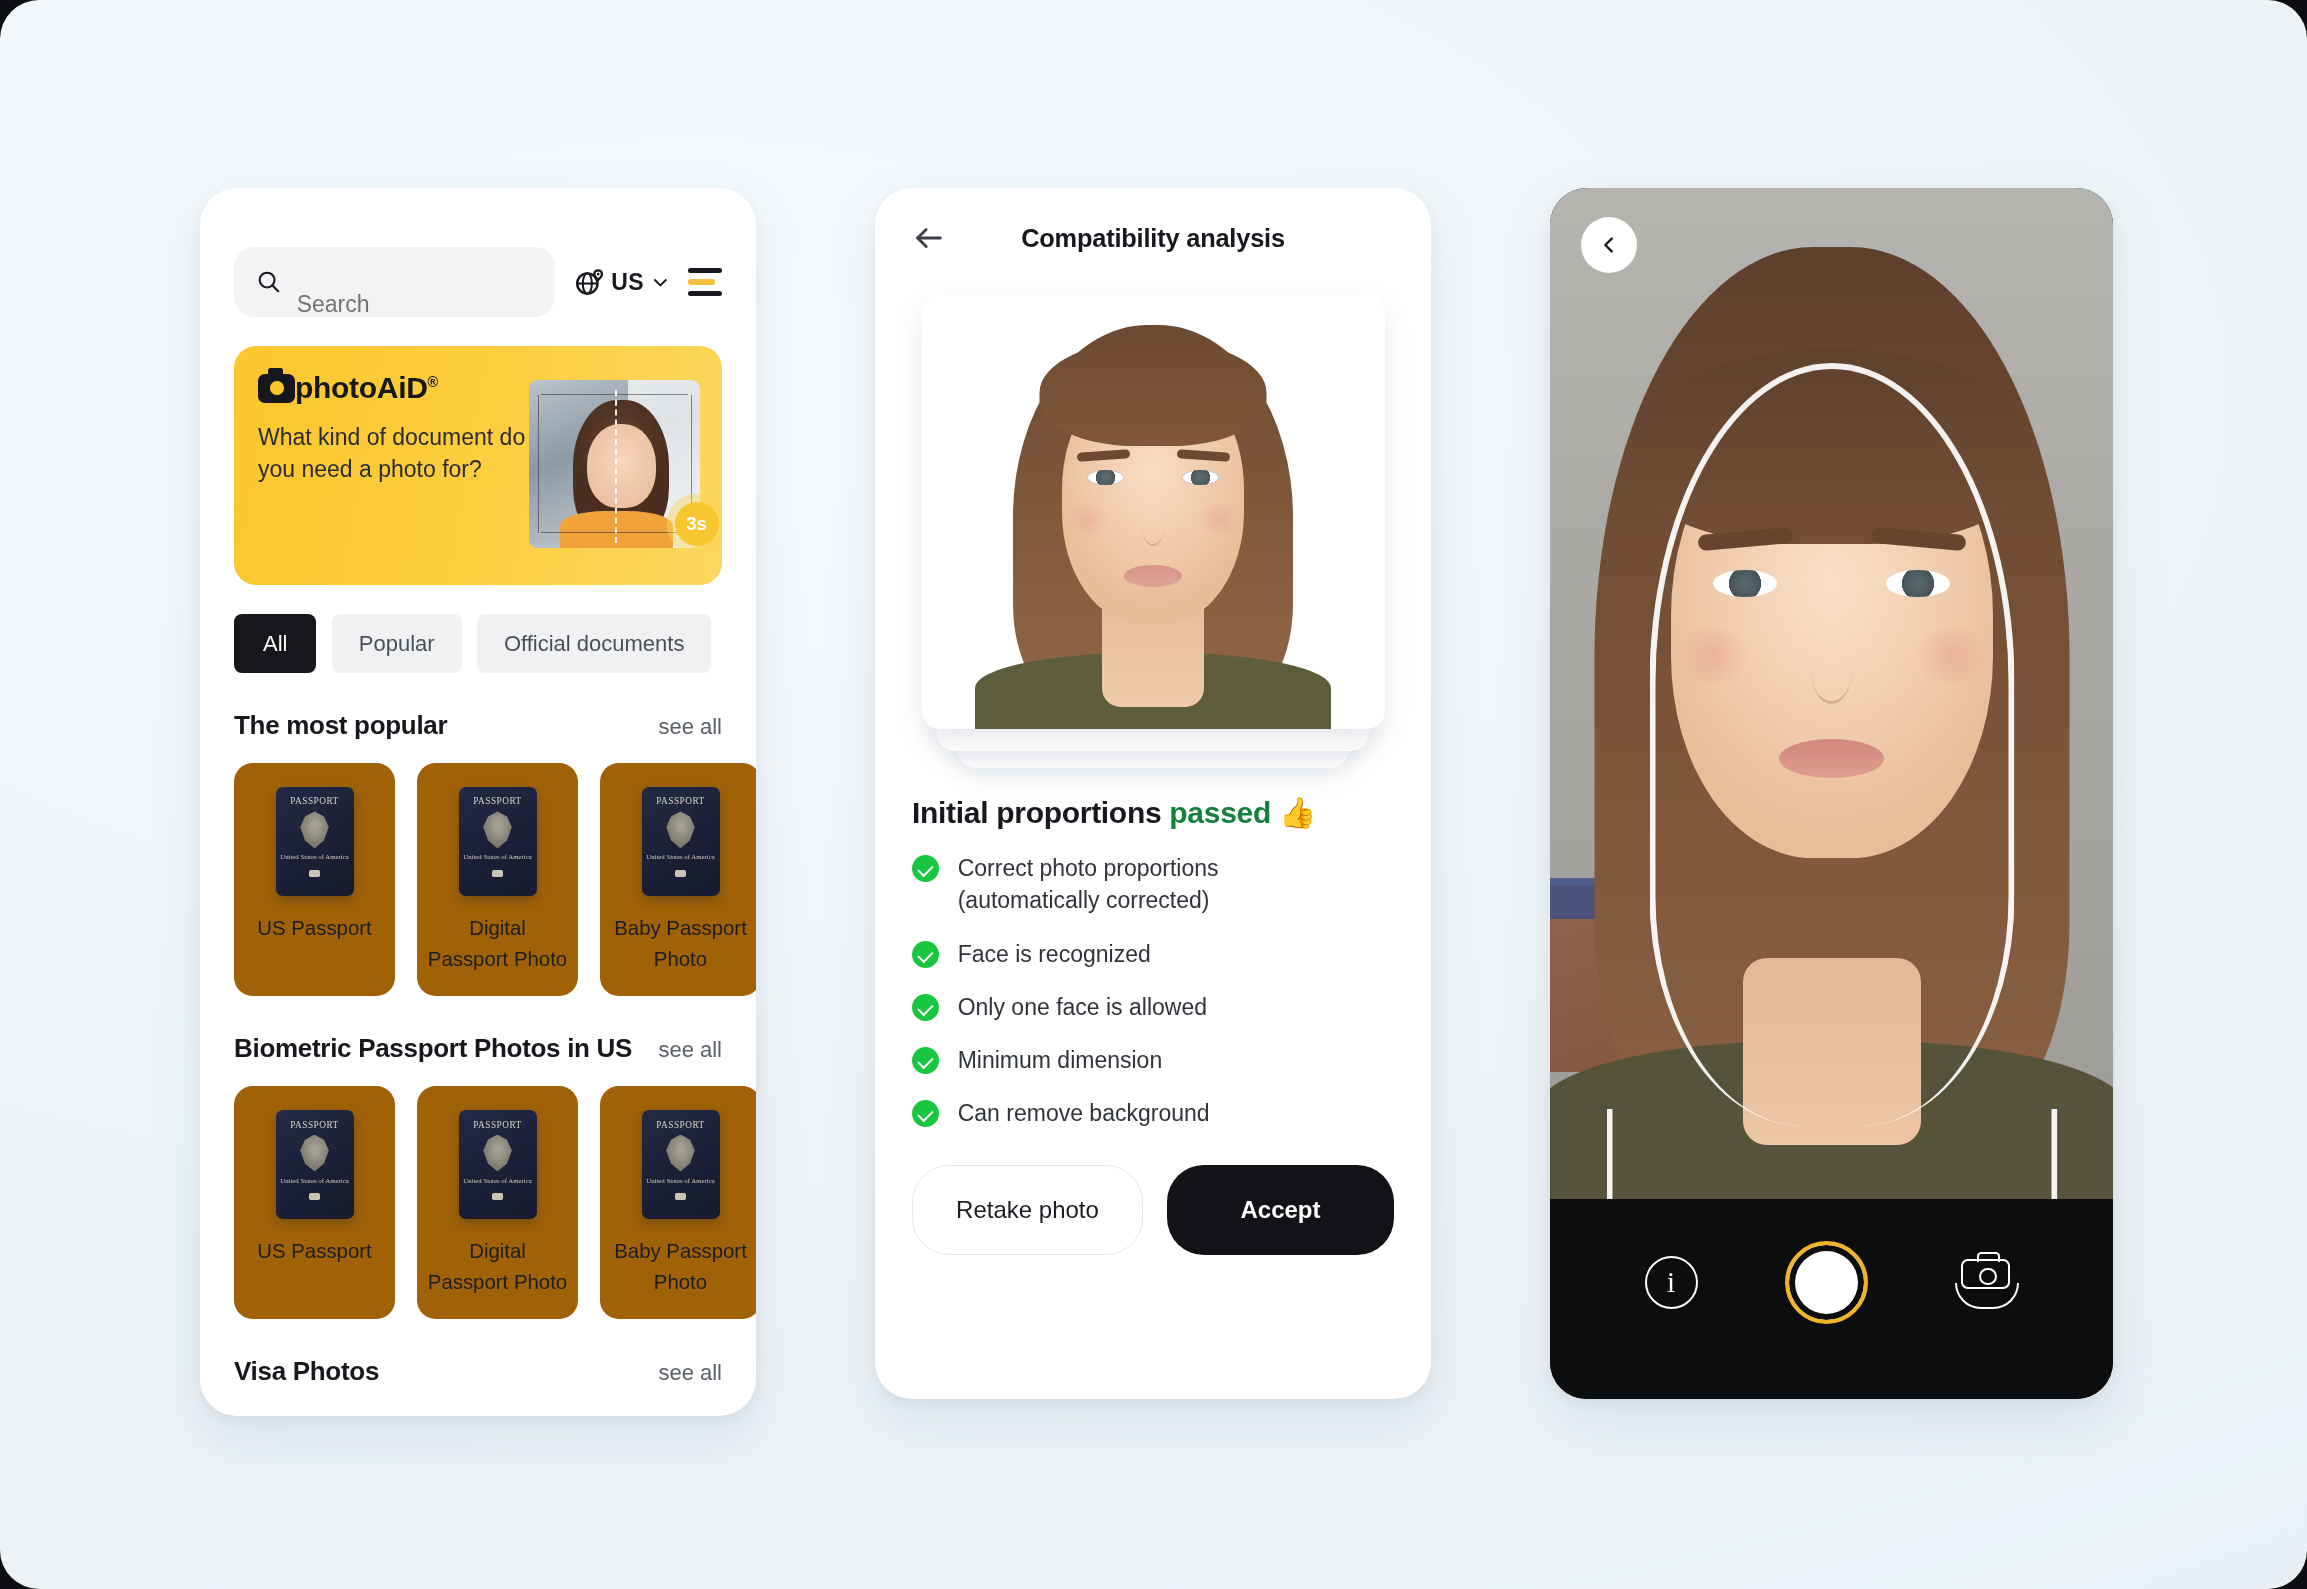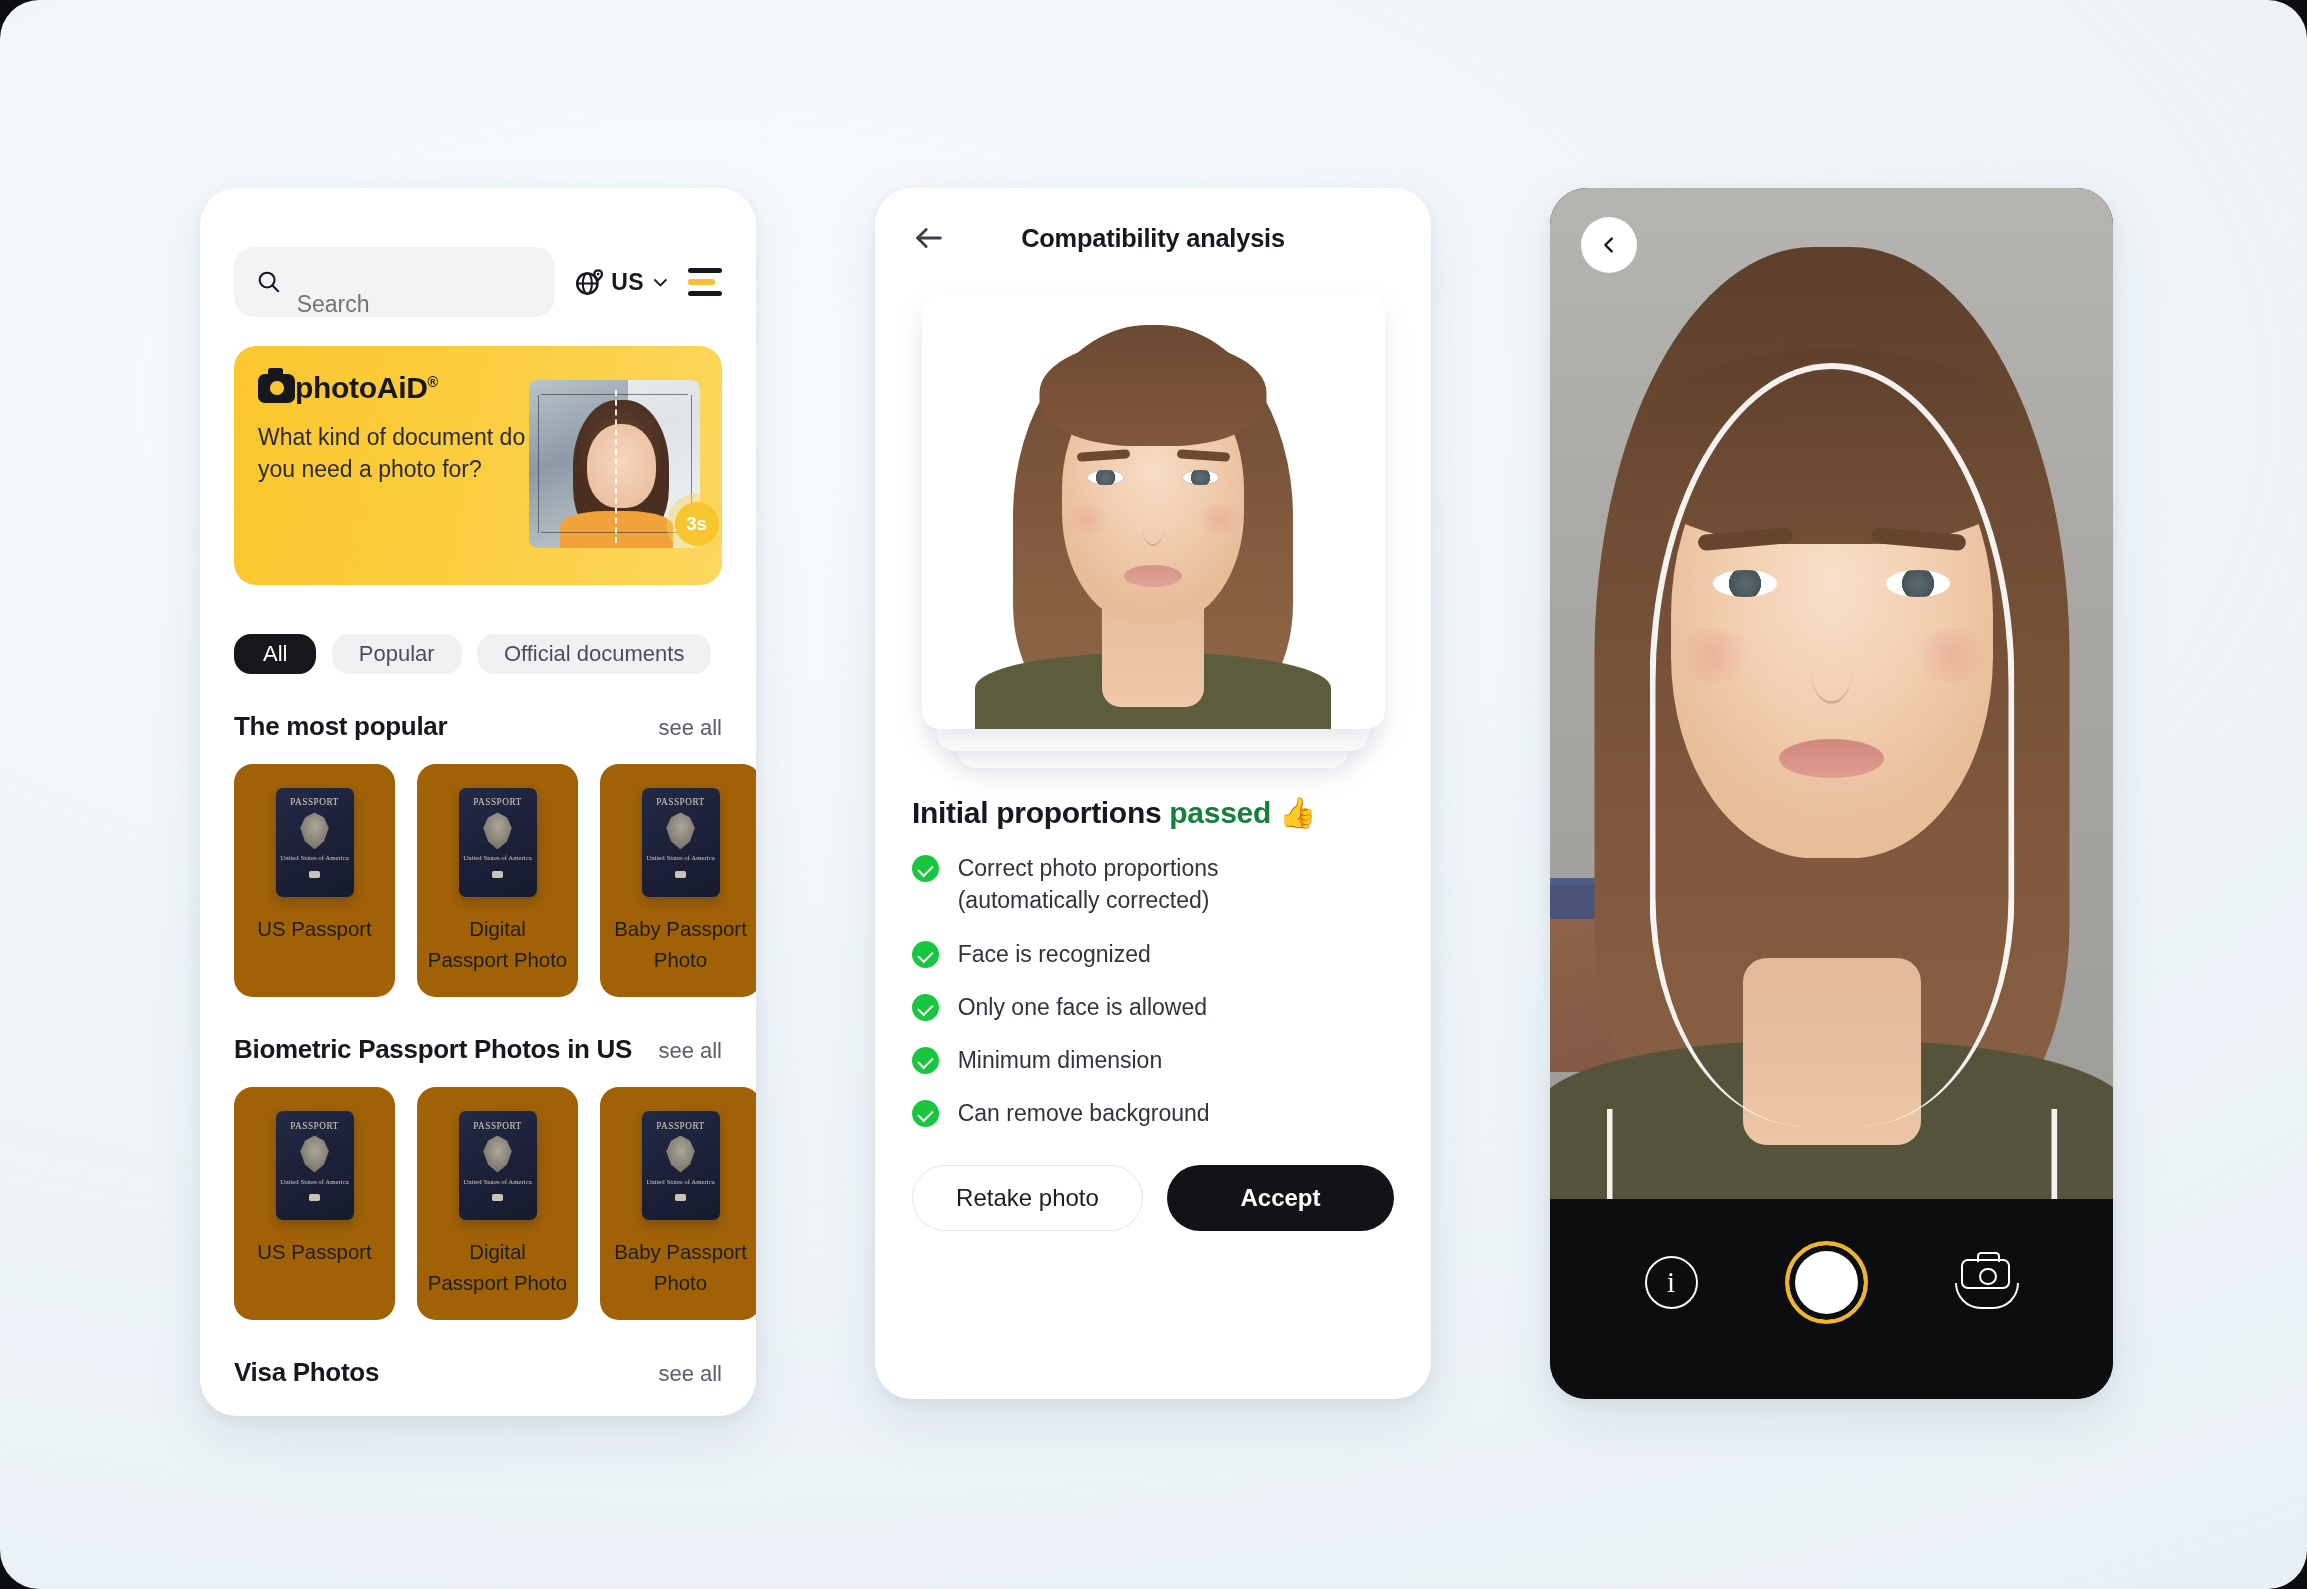--- a/index.html
+++ b/index.html
@@ -109,25 +109,24 @@
   .badge3s {
     position:absolute; right:3.4px; bottom:39px;
     width:44px; height:44px; border-radius:50%;
     background:#f7c52e; color:#fff; font-size:18.7px; font-weight:700;
     display:flex; align-items:center; justify-content:center;
     box-shadow: 0 0 0 8.5px rgba(250,213,90,.45);
   }
 
   .chips { display: flex; gap: 15.3px; margin-top: 29px; }
   .chip {
-    height: 40px; padding: 0 27px; border-radius: 17px;
+    height: 59px; padding: 0 27px; border-radius: 8px;
     display: flex; align-items: center;
     font-size: 22px; color: #4a4f57; background: #f0f1f3;
     white-space: nowrap;
-    margin-top: 20px;
   }
   .chip.active { background: #15171b; color: #fff; padding: 0 29px; }
 
   .sec-head {
     display: flex; align-items: baseline; justify-content: space-between;
     margin-top: 37px;
   }
   .sec-title { font-size: 26px; font-weight: 700; color: #16181d; letter-spacing:-0.3px; }
   .see-all { font-size: 22px; color: #5a6069; }
 
@@ -244,21 +243,21 @@
   }
   .tick::after {
     content:''; position:absolute; left: 8.5px; top: 6.8px;
     width: 6.8px; height: 12px; border: solid #fff; border-width: 0 2.5px 2.5px 0;
     transform: rotate(45deg);
   }
   .check-txt { font-size: 23px; line-height: 1.42; color: #2f343b; max-width: 373px; }
 
   .p2-actions { display: flex; gap: 24px; margin: 36px 37px 0; }
   .btn {
-    height: 66px; border-radius: 37px; display: flex; align-items: center;
+    height: 90px; border-radius: 37px; display: flex; align-items: center;
     justify-content: center; font-size: 24px; cursor: pointer;
   }
   .btn.ghost { flex: 0 0 231px; background:#fff; color:#1a1d22; border: 1.7px solid #e5e7ea; }
   .btn.solid { flex: 1 1 auto; background:#111317; color:#fff; font-weight: 600; }
 
   
   .cam { position:absolute; inset:0; overflow:hidden; }
   .cam-bg {
     position:absolute; left:0; right:0; top:0; height: 1011px;
     background:

